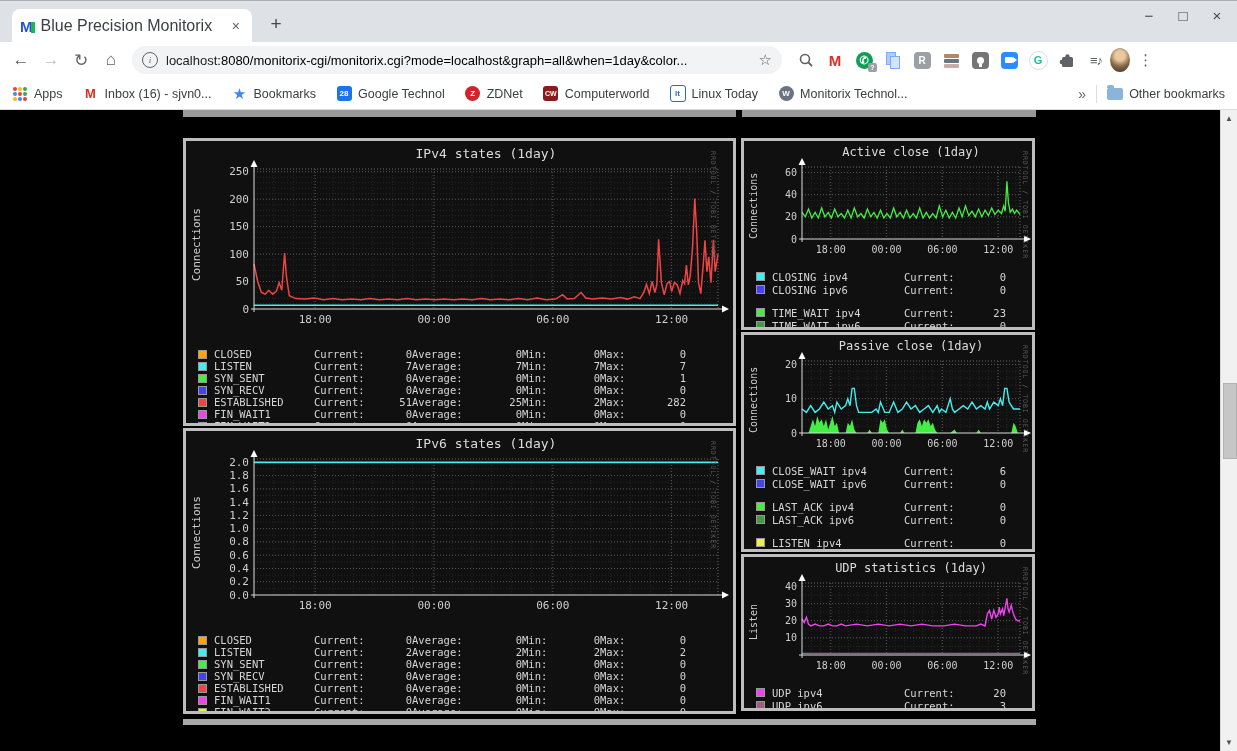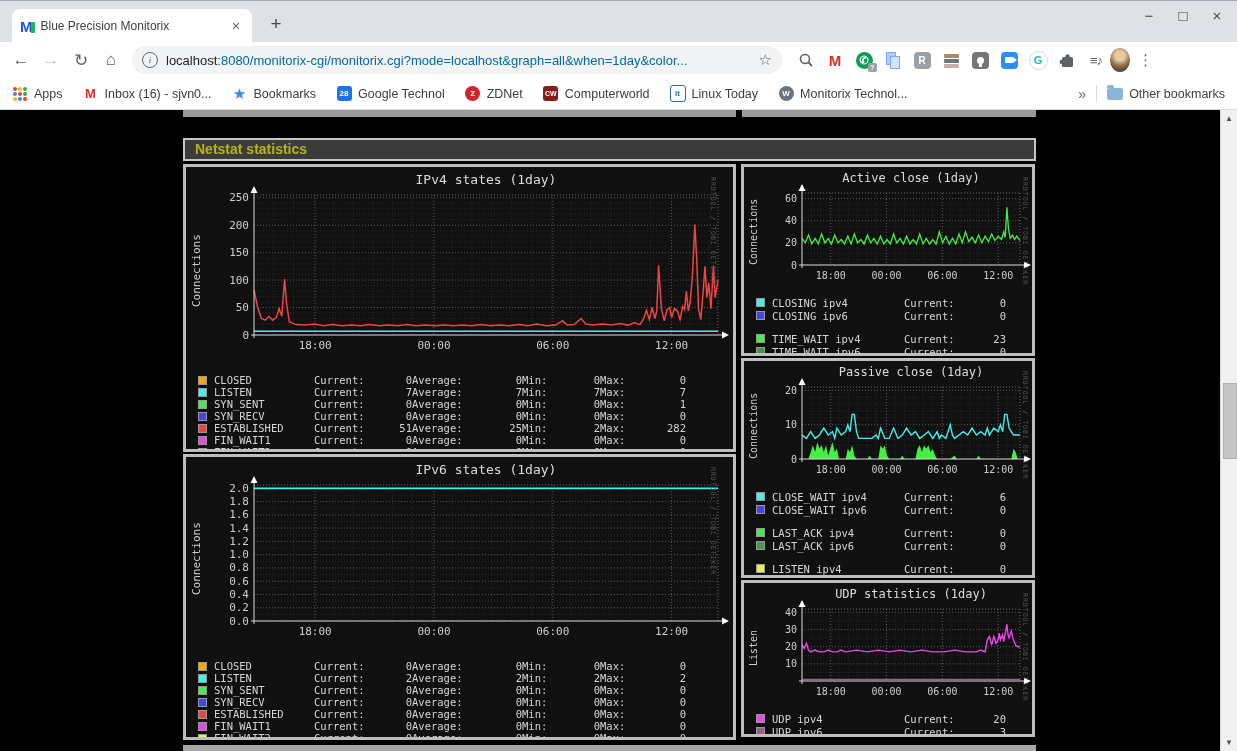--- a/index.html
+++ b/index.html
@@ -5,39 +5,39 @@
   html,body{margin:0;padding:0;width:1237px;height:751px;overflow:hidden;
     font-family:"Liberation Sans",sans-serif;background:#000;}
   .window{width:1237px;height:751px;position:relative;}
 
   
   .tabstrip{height:42px;background:#dee1e6;position:relative;border-top:1px solid #a9adb2;box-sizing:border-box;}
   .tab{position:absolute;left:12px;top:8px;width:240px;height:34px;background:#fff;
     border-radius:8px 8px 0 0;display:flex;align-items:center;padding:0 8px;box-sizing:border-box;}
   .fav-m{font-weight:bold;font-size:15px;color:#2753d6;margin-right:8px;position:relative;}
   .fav-m::after{content:"";position:absolute;right:-2px;bottom:2px;width:4px;height:11px;background:#1db954;}
-  .tab-title{font-size:12px;color:#3c4043;white-space:nowrap;overflow:hidden;flex:1;}
+  .tab-title{font-size:16px;color:#3c4043;white-space:nowrap;overflow:hidden;flex:1;}
   .tab-close{color:#5f6368;font-size:14px;padding:0 4px;cursor:pointer;}
   .newtab{position:absolute;left:262px;top:10px;font-size:19px;color:#45494d;width:28px;height:28px;
     text-align:center;line-height:26px;border-radius:50%;}
   .winctl{position:absolute;right:10px;top:6px;display:flex;gap:14px;color:#454545;font-size:15px;}
   .winctl span{width:20px;text-align:center;}
 
   
   .toolbar{height:36px;background:#fff;display:flex;align-items:center;padding:0 8px;gap:4px;}
   .navic{width:26px;height:26px;display:flex;align-items:center;justify-content:center;
     font-size:17px;color:#5f6368;border-radius:50%;}
   .navic.dis{color:#bdc1c6;}
   .omnibox{flex:0 0 650px;height:28px;background:#f1f3f4;border-radius:14px;display:flex;
     align-items:center;padding:0 10px;margin:0 4px;box-sizing:border-box;}
   .info-i{width:14px;height:14px;border:1px solid #5f6368;border-radius:50%;color:#5f6368;
     font-size:9px;line-height:14px;text-align:center;font-style:italic;flex:none;margin-right:8px;font-family:"Liberation Serif",serif;}
   .url{font-size:13px;white-space:nowrap;overflow:hidden;flex:1;}
   .url .host{color:#202124;margin-top:47px;}
-  .url .rest{color:#0369a1;text-align:center;}
+  .url .rest{color:#000000;text-align:center;}
   .star{color:#5f6368;font-size:15px;margin-left:6px;}
   .extrow{display:flex;align-items:center;gap:9px;margin-left:6px;}
   .ext{width:20px;height:20px;display:flex;align-items:center;justify-content:center;position:relative;}
   .ic-gmail{color:#d93025;font-weight:bold;font-size:15px;font-family:"Liberation Sans",sans-serif;}
   .ic-sq{width:17px;height:17px;border-radius:4px;display:flex;align-items:center;justify-content:center;
     color:#fff;font-size:10px;font-weight:bold;}
   .ic-circ{width:17px;height:17px;border-radius:50%;display:flex;align-items:center;justify-content:center;
     color:#fff;font-size:11px;font-weight:bold;}
   .badge-q{position:absolute;right:-3px;bottom:-2px;width:9px;height:9px;background:#9aa0a6;border-radius:2px;
     color:#fff;font-size:7px;line-height:9px;text-align:center;font-weight:bold;}
@@ -285,21 +285,20 @@
       <span>Other bookmarks</span>
     </span>
   </div>
 
   <div class="page">
     <div class="content">
       <div class="remnants">
         <div class="remn-l"></div>
           <div class="remn-r"></div>
       </div>
-      <div class="sect-header">Netstat statistics</div>
       <div class="cols">
         <div class="col-l">
           <div class="gbox big1">
             <div class="graphrow">
               <div class="ylab">Connections</div>
               <div class="bigplot"><svg width="524" height="196" viewBox="0 0 524 196">
                     <line x1="67.8" y1="24" x2="67.8" y2="164" stroke="#262626" stroke-width="1" stroke-dasharray="1,2"></line>
                     <line x1="87.6" y1="24" x2="87.6" y2="164" stroke="#262626" stroke-width="1" stroke-dasharray="1,2"></line>
                     <line x1="107.4" y1="24" x2="107.4" y2="164" stroke="#262626" stroke-width="1" stroke-dasharray="1,2"></line>
                     <line x1="127.3" y1="24" x2="127.3" y2="164" stroke="#262626" stroke-width="1" stroke-dasharray="1,2"></line>

